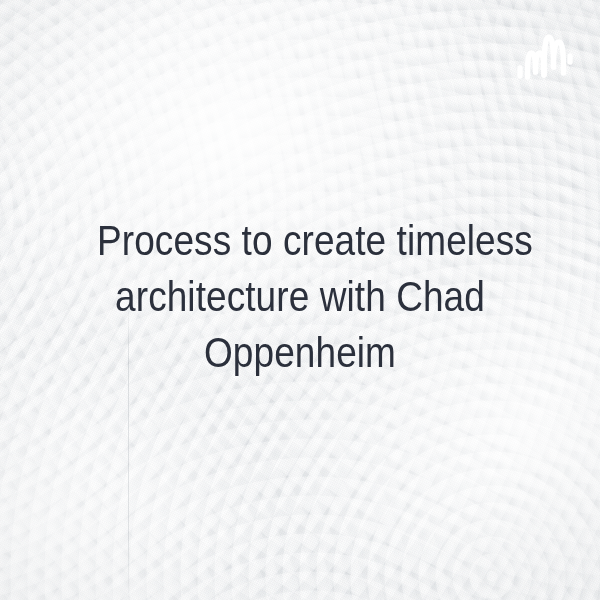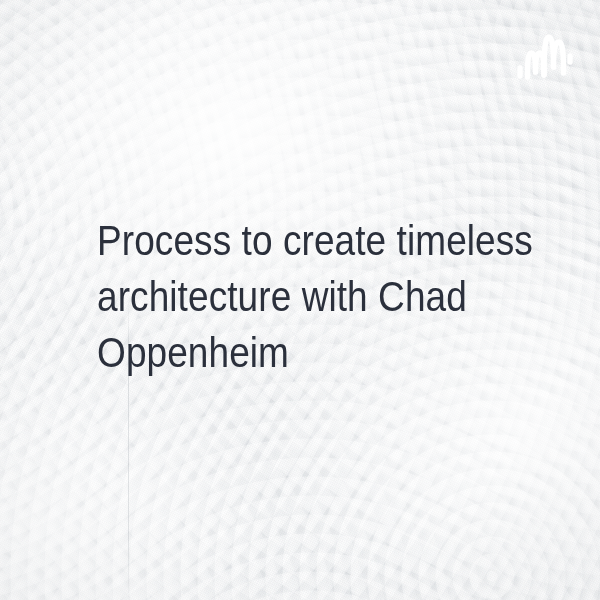--- a/index.html
+++ b/index.html
@@ -131,20 +131,21 @@
     width: 58px;
     height: 50px;
   }
 
   
   #title-block {
     position: absolute;
     left: 0;
     right: 0;
     top: 212px;
+    text-align: center;
     padding: 0 64px;
     box-sizing: border-box;
   }
   .title-line {
     display: block;
     font-family: "Liberation Sans Narrow", "Liberation Sans", sans-serif;
     font-size: 43px;
     line-height: 56px;
     font-weight: 400;
     letter-spacing: 0.1px;

